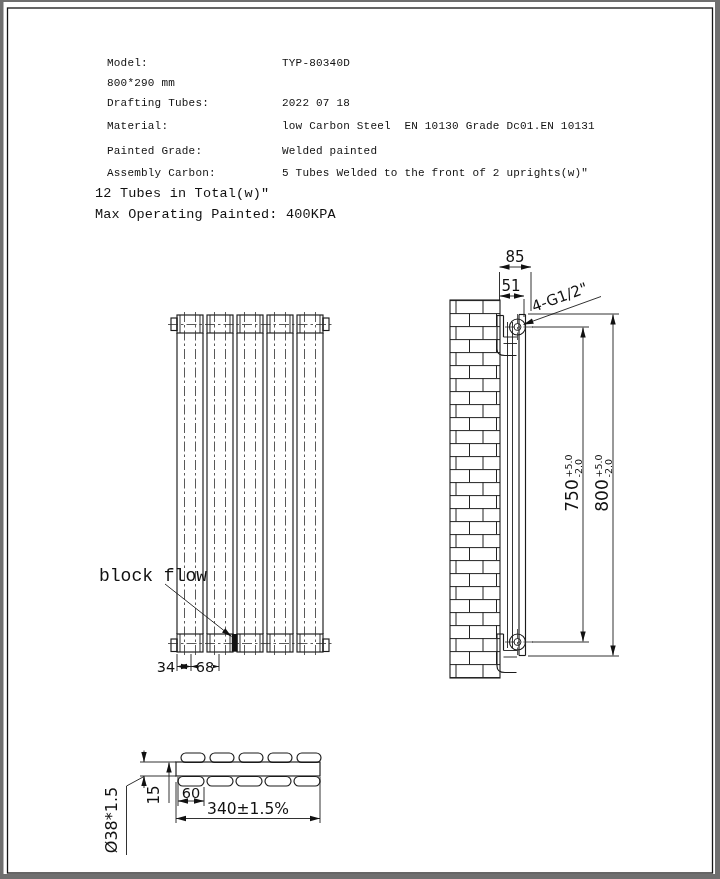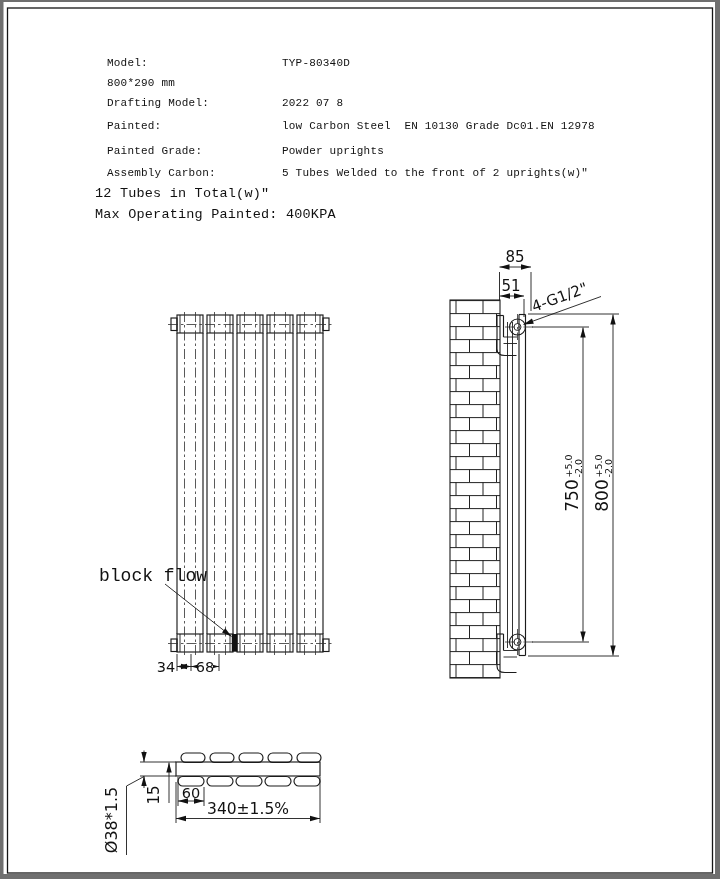--- a/index.html
+++ b/index.html
@@ -29,30 +29,30 @@
   
   <div>
     <div class="spec-row" style="top:55px">
       <span class="spec-lbl">Model:</span>
       <span class="spec-val">TYP-80340D</span>
     </div>
     <div class="spec-row" style="top:75px">
       <span class="spec-val">800*290 mm</span>
     </div>
     <div class="spec-row" style="top:95px">
-      <span class="spec-lbl">Drafting Model:</span>
-      <span class="spec-val">2022 07 8</span>
+      <span class="spec-lbl">Drafting Tubes:</span>
+      <span class="spec-val">2022 07 18</span>
     </div>
     <div class="spec-row" style="top:118px">
-      <span class="spec-lbl">Painted:</span>
-      <span class="spec-val">low Carbon Steel  EN 10130 Grade Dc01.EN 12978</span>
+      <span class="spec-lbl">Material:</span>
+      <span class="spec-val">low Carbon Steel  EN 10130 Grade Dc01.EN 10131</span>
     </div>
     <div class="spec-row" style="top:143px">
       <span class="spec-lbl">Painted Grade:</span>
-      <span class="spec-val">Powder uprights</span>
+      <span class="spec-val">Welded painted</span>
     </div>
     <div class="spec-row" style="top:165px">
       <span class="spec-lbl">Assembly Carbon:</span>
       <span class="spec-val">5 Tubes Welded to the front of 2 uprights(w)"</span>
     </div>
     <div class="spec-line" style="top:185px">12 Tubes in Total(w)"</div>
     <div class="spec-line" style="top:206px">Max Operating Painted: 400KPA</div>
   </div>
 
   

